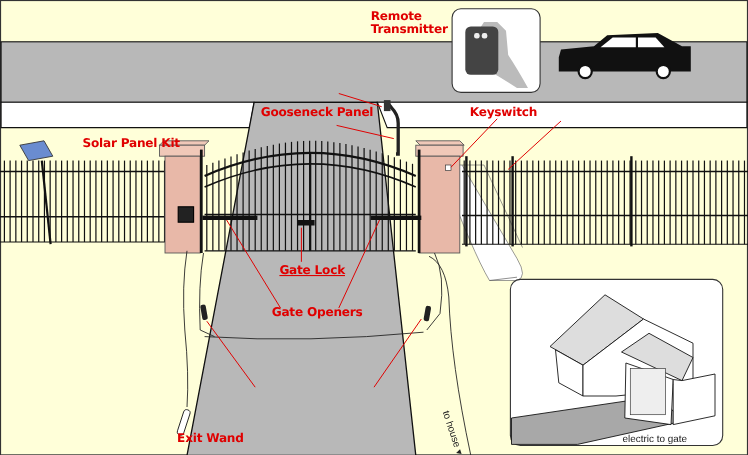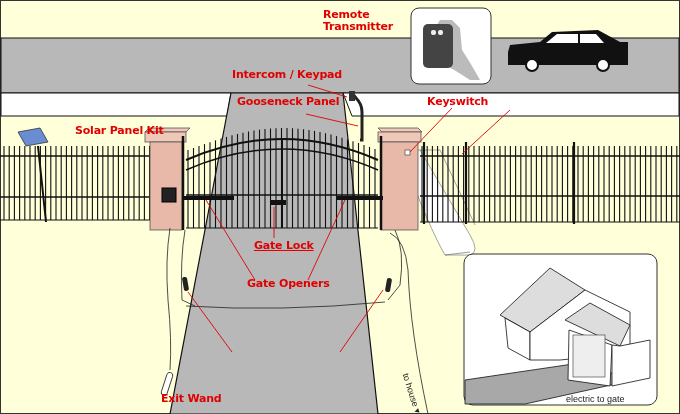--- a/index.html
+++ b/index.html
@@ -238,25 +238,24 @@
       <line x1="452" y1="108" x2="410" y2="152"></line>
       <line x1="510" y1="110" x2="462" y2="154"></line>
       <line x1="274" y1="207" x2="274" y2="238"></line>
       <line x1="206" y1="200" x2="255" y2="280"></line>
       <line x1="345" y1="200" x2="308" y2="280"></line>
       <line x1="188" y1="292" x2="232" y2="352"></line>
       <line x1="383" y1="290" x2="340" y2="352"></line>
     </g>
   </svg>
 
-  <div class="lbl" style="left:323px;top:9px;">
+  <div class="lbl" style="left:337px;top:9px;">
     <div>Remote</div>
     <div>Transmitter</div>
   </div>
-  <div class="lbl" style="left:232px;top:69px;">Intercom / Keypad</div>
   <div class="lbl" style="left:237px;top:96px;">Gooseneck Panel</div>
   <div class="lbl" style="left:427px;top:96px;">Keyswitch</div>
   <div class="lbl" style="left:51px;top:125px;margin-left:24px;">Solar Panel Kit</div>
   <div class="lbl" style="left:254px;top:240px;text-decoration:underline;">Gate Lock</div>
   <div class="lbl" style="left:247px;top:278px;">Gate Openers</div>
   <div class="lbl" style="left:161px;top:393px;">Exit Wand</div>
   <div class="small" style="left:410px;top:372px;transform:rotate(72deg);transform-origin:left top;"><span>to house</span> ▾</div>
   <div class="small" style="left:566px;top:394px;">electric to gate</div>
 </div>
 

